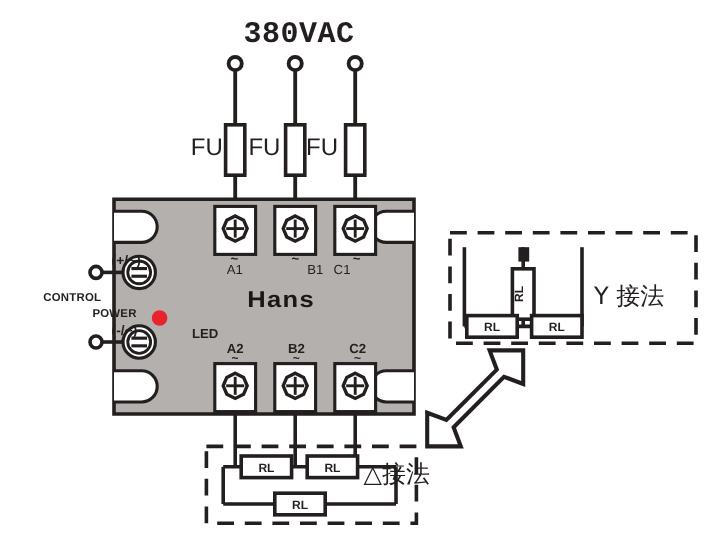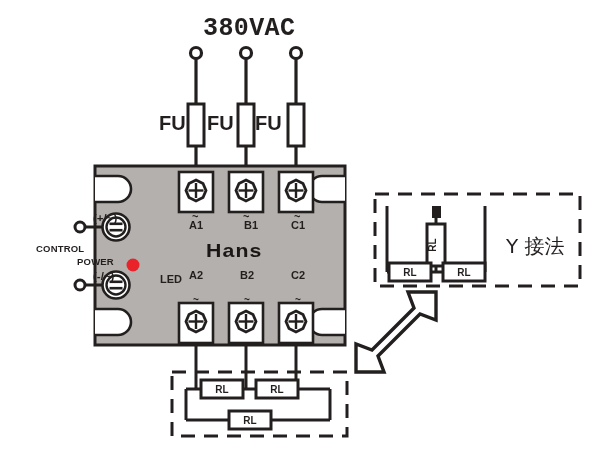--- a/index.html
+++ b/index.html
@@ -29,38 +29,38 @@
   #title-380vac {
     left: 203px;
     top: 14px;
     font-size: 25px;
     font-weight: 700;
     letter-spacing: 0.4px;
     font-family: Liberation Mono, monospace;
   }
   .fu-label {
     font-size: 20px;
-    font-weight: 700;
+    font-weight: 400;
     top: 112px;
   }
   #fu-label-1 { left: 159px; }
   #fu-label-2 { left: 207px; }
   #fu-label-3 { left: 255px; }
   .term-top-label {
     font-size: 11px;
-    font-weight: 700;
+    font-weight: 400;
     top: 219px;
   }
   #term-a1-label { left: 189px; }
-  #term-b1-label { left: 244px; }
-  #term-c1-label { left: 291px; }
+  #term-b1-label { left: 256px; }
+  #term-c1-label { left: 278px; }
   .term-bot-label {
     font-size: 11px;
     font-weight: 700;
-    top: 269px;
+    top: 285px;
   }
   #term-a2-label { left: 189px; }
   #term-b2-label { left: 240px; text-align: right; }
   #term-c2-label { left: 291px; }
   .tilde-top {
     position: absolute;
     font-size: 11px;
     font-weight: 700;
     color: #231f1f;
     top: 210px;
@@ -120,21 +120,21 @@
     padding-left: 32px;
   }
   #led-label {
     left: 140px;
     top: 273px;
     font-size: 11px;
     font-weight: 700;
     margin-left: 20px;
   }
   #y-conn-label {
-    left: 506px;
+    left: 495px;
     top: 233px;
     font-size: 20px;
     color: #231f1f;
     font-family: "DejaVu Sans", sans-serif;
   }
   #delta-conn-label {
     left: 303px;
     top: 382px;
     font-size: 20px;
     color: #231f1f;
@@ -315,14 +315,15 @@
   <div class="lbl" id="brand-logo">Hans</div>
 
   <div class="lbl" id="ctrl-plus-label">(+/~)</div>
   <div class="lbl" id="ctrl-minus-label">(-/~)</div>
   <div class="lbl" id="ctrl-power-line1">CONTROL</div>
   <div class="lbl" id="ctrl-power-line2">POWER</div>
 
   <div class="lbl" id="led-label">LED</div>
 
   <div class="lbl" id="y-conn-label">Y 接法</div>
+  <div class="lbl" id="delta-conn-label">△接法</div>
 
 </div>
 
 </body></html>

